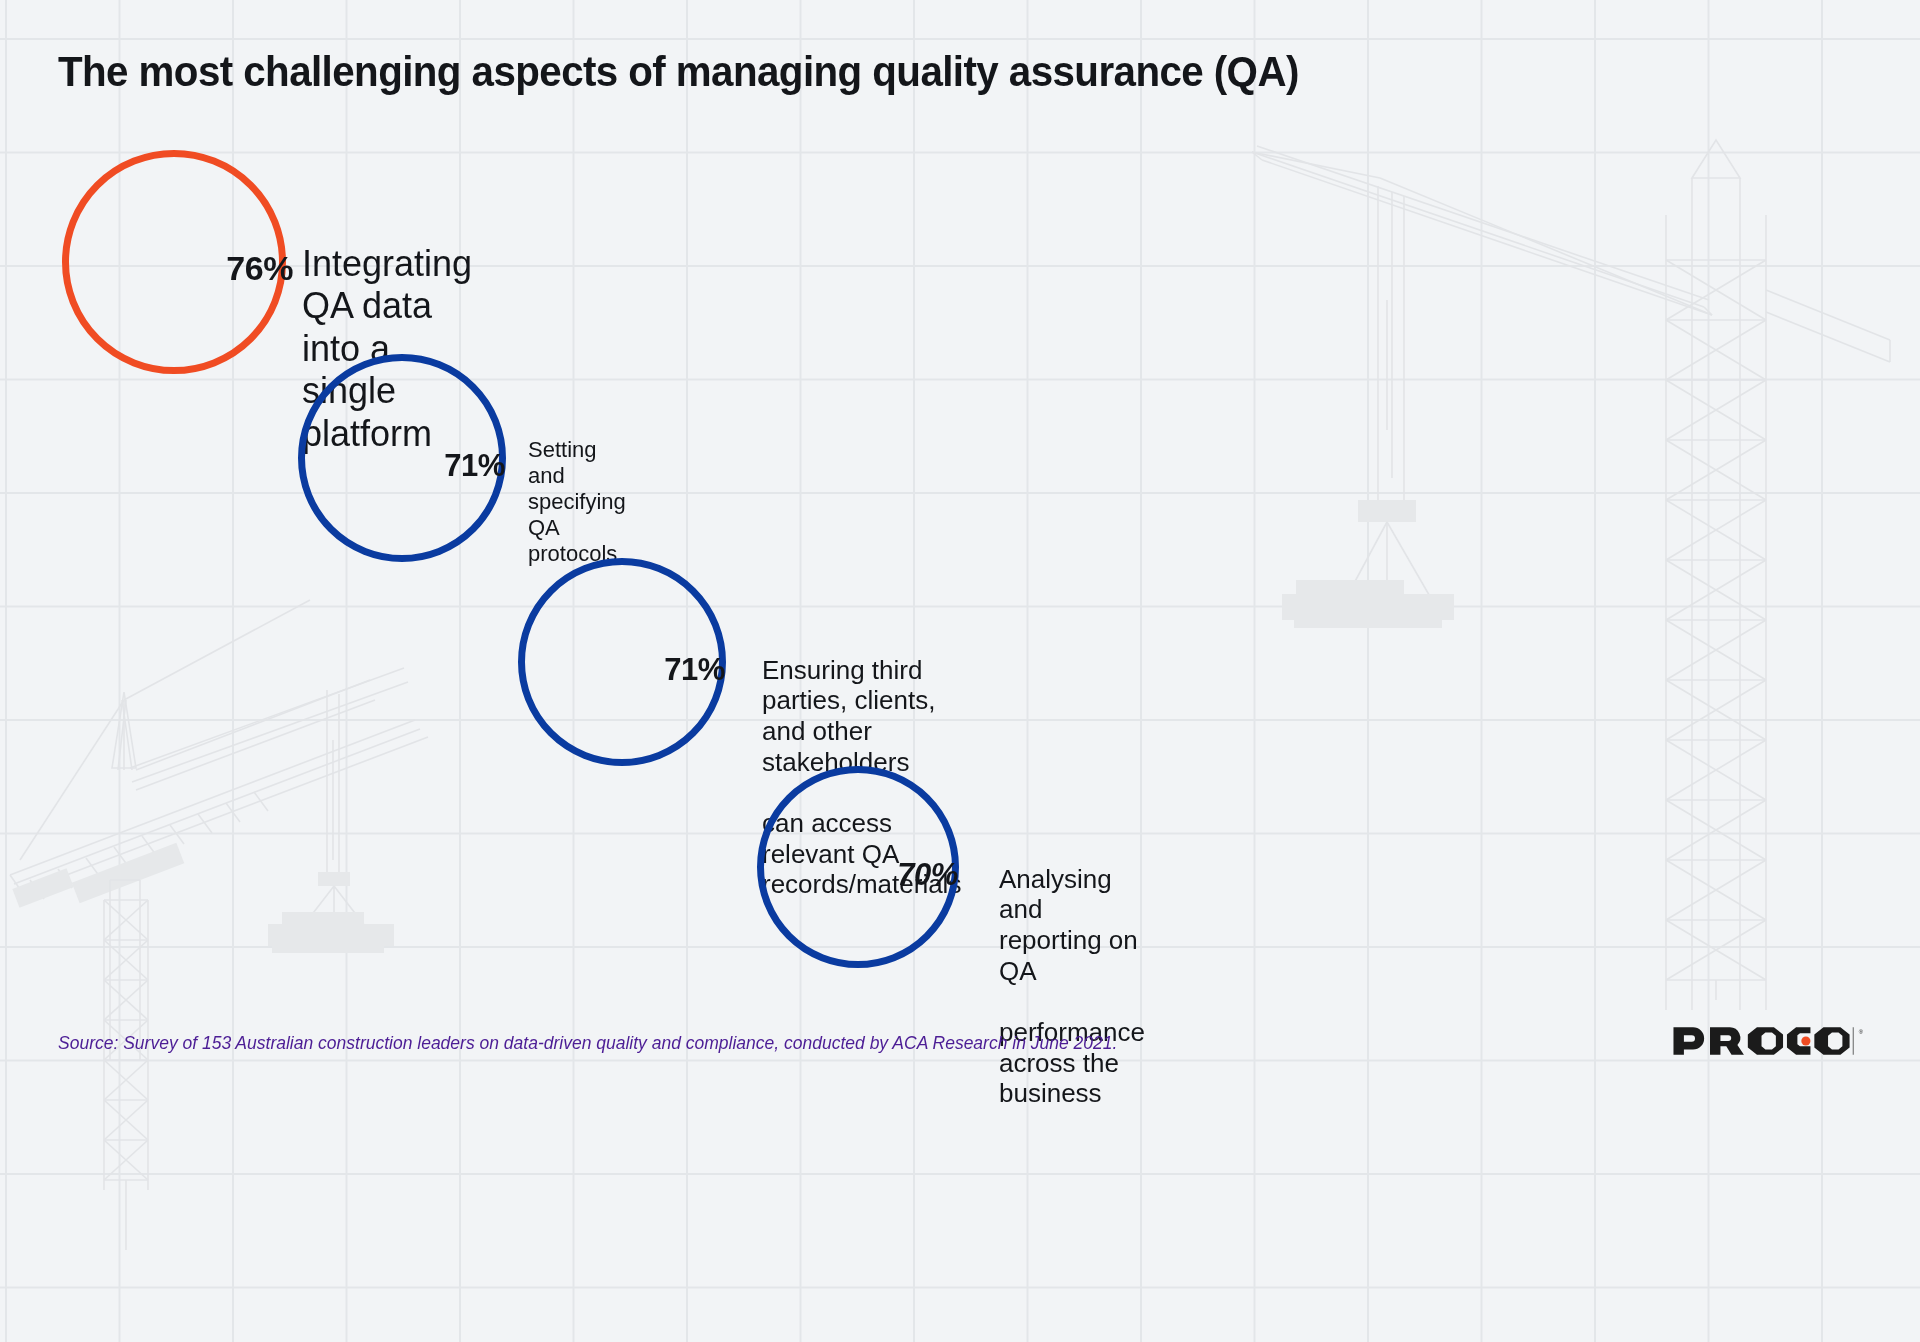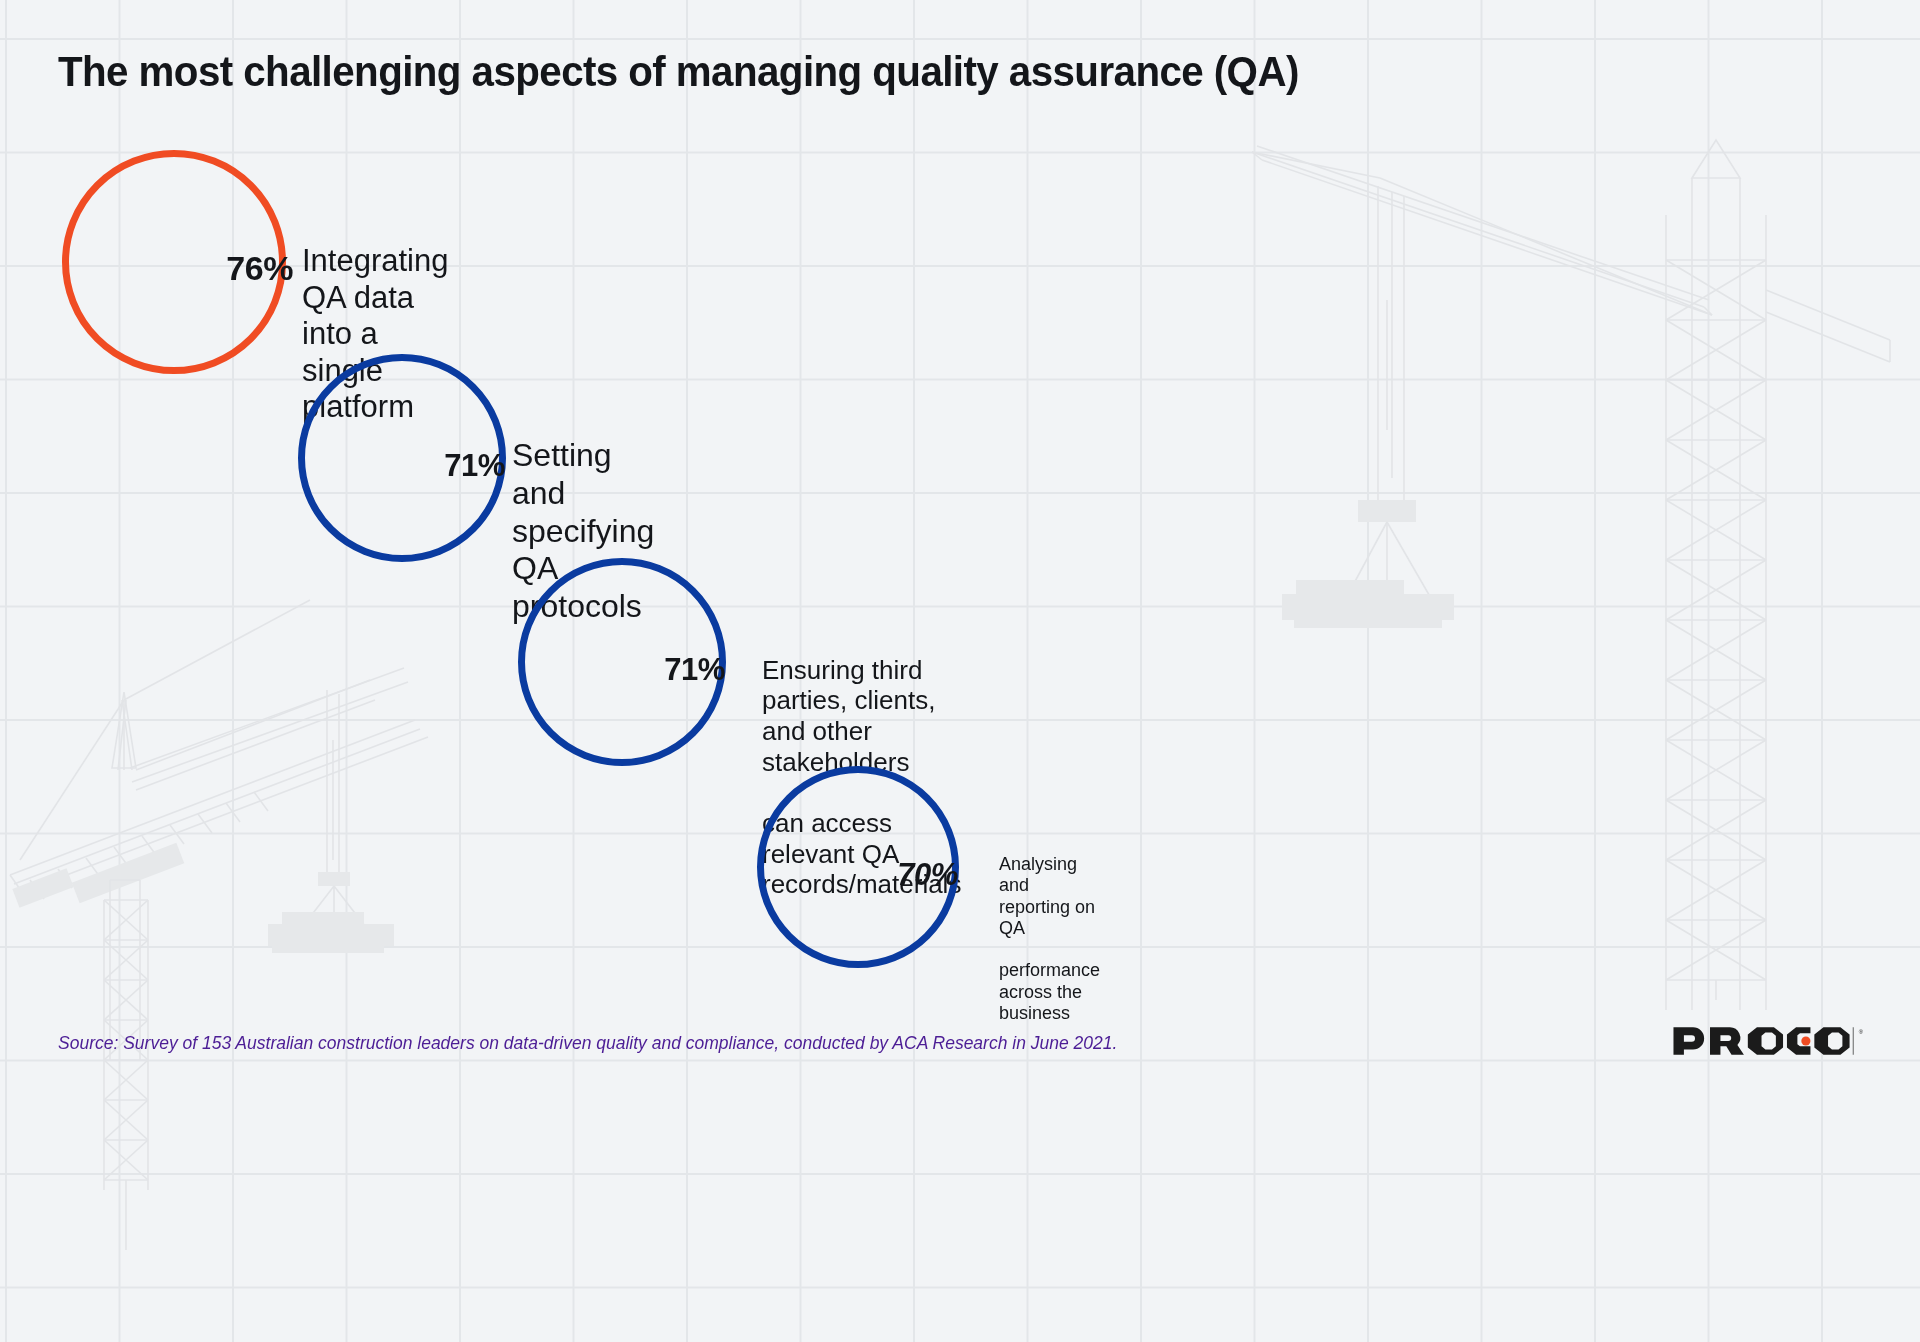--- a/index.html
+++ b/index.html
@@ -48,42 +48,42 @@
     box-sizing:border-box;
   }
   .bubble .pct{
     font-size:34px;
     font-weight:bold;
     color:#14161a;
     letter-spacing:-0.4px;
   }
   .lbl{
     position:absolute;
-    font-size:31px;
+    font-size:36px;
     color:#14161a;
     line-height:1.18;
     white-space:pre-line;
   }
 
   
   #row1 .bubble{left:62px;  top:150px; width:224px;height:224px; border:7px solid var(--c1);}
   #row1 .bubble .pct{transform:translate(14px,6px);}
   #row1 .lbl{left:302px; top:243px;}
 
   #row2 .bubble{left:298px; top:354px; width:208px;height:208px; border:7px solid var(--c2);}
   #row2 .bubble .pct{transform:translate(6px,8px);font-size:31px;}
-  #row2 .lbl{left:512px; top:437px;font-size:32px;}
+  #row2 .lbl{left:528px; top:437px;font-size:22px;}
 
   #row3 .bubble{left:518px; top:558px; width:208px;height:208px; border:7px solid var(--c2);}
   #row3 .bubble .pct{transform:translate(6px,8px);font-size:31px;}
   #row3 .lbl{left:762px; top:624px;font-size:26px;}
 
   #row4 .bubble{left:757px; top:766px; width:202px;height:202px; border:7px solid var(--c2);}
   #row4 .bubble .pct{transform:translate(6px,8px);font-size:31px;}
-  #row4 .lbl{left:999px; top:833px;font-size:18px;}
+  #row4 .lbl{left:999px; top:833px;font-size:26px;}
 
   
   .source{
     position:absolute;
     left:58px;top:1033px;
     font-size:17.5px;
     color:#4c1d95;
     white-space:nowrap;
     font-style:italic;
   }

